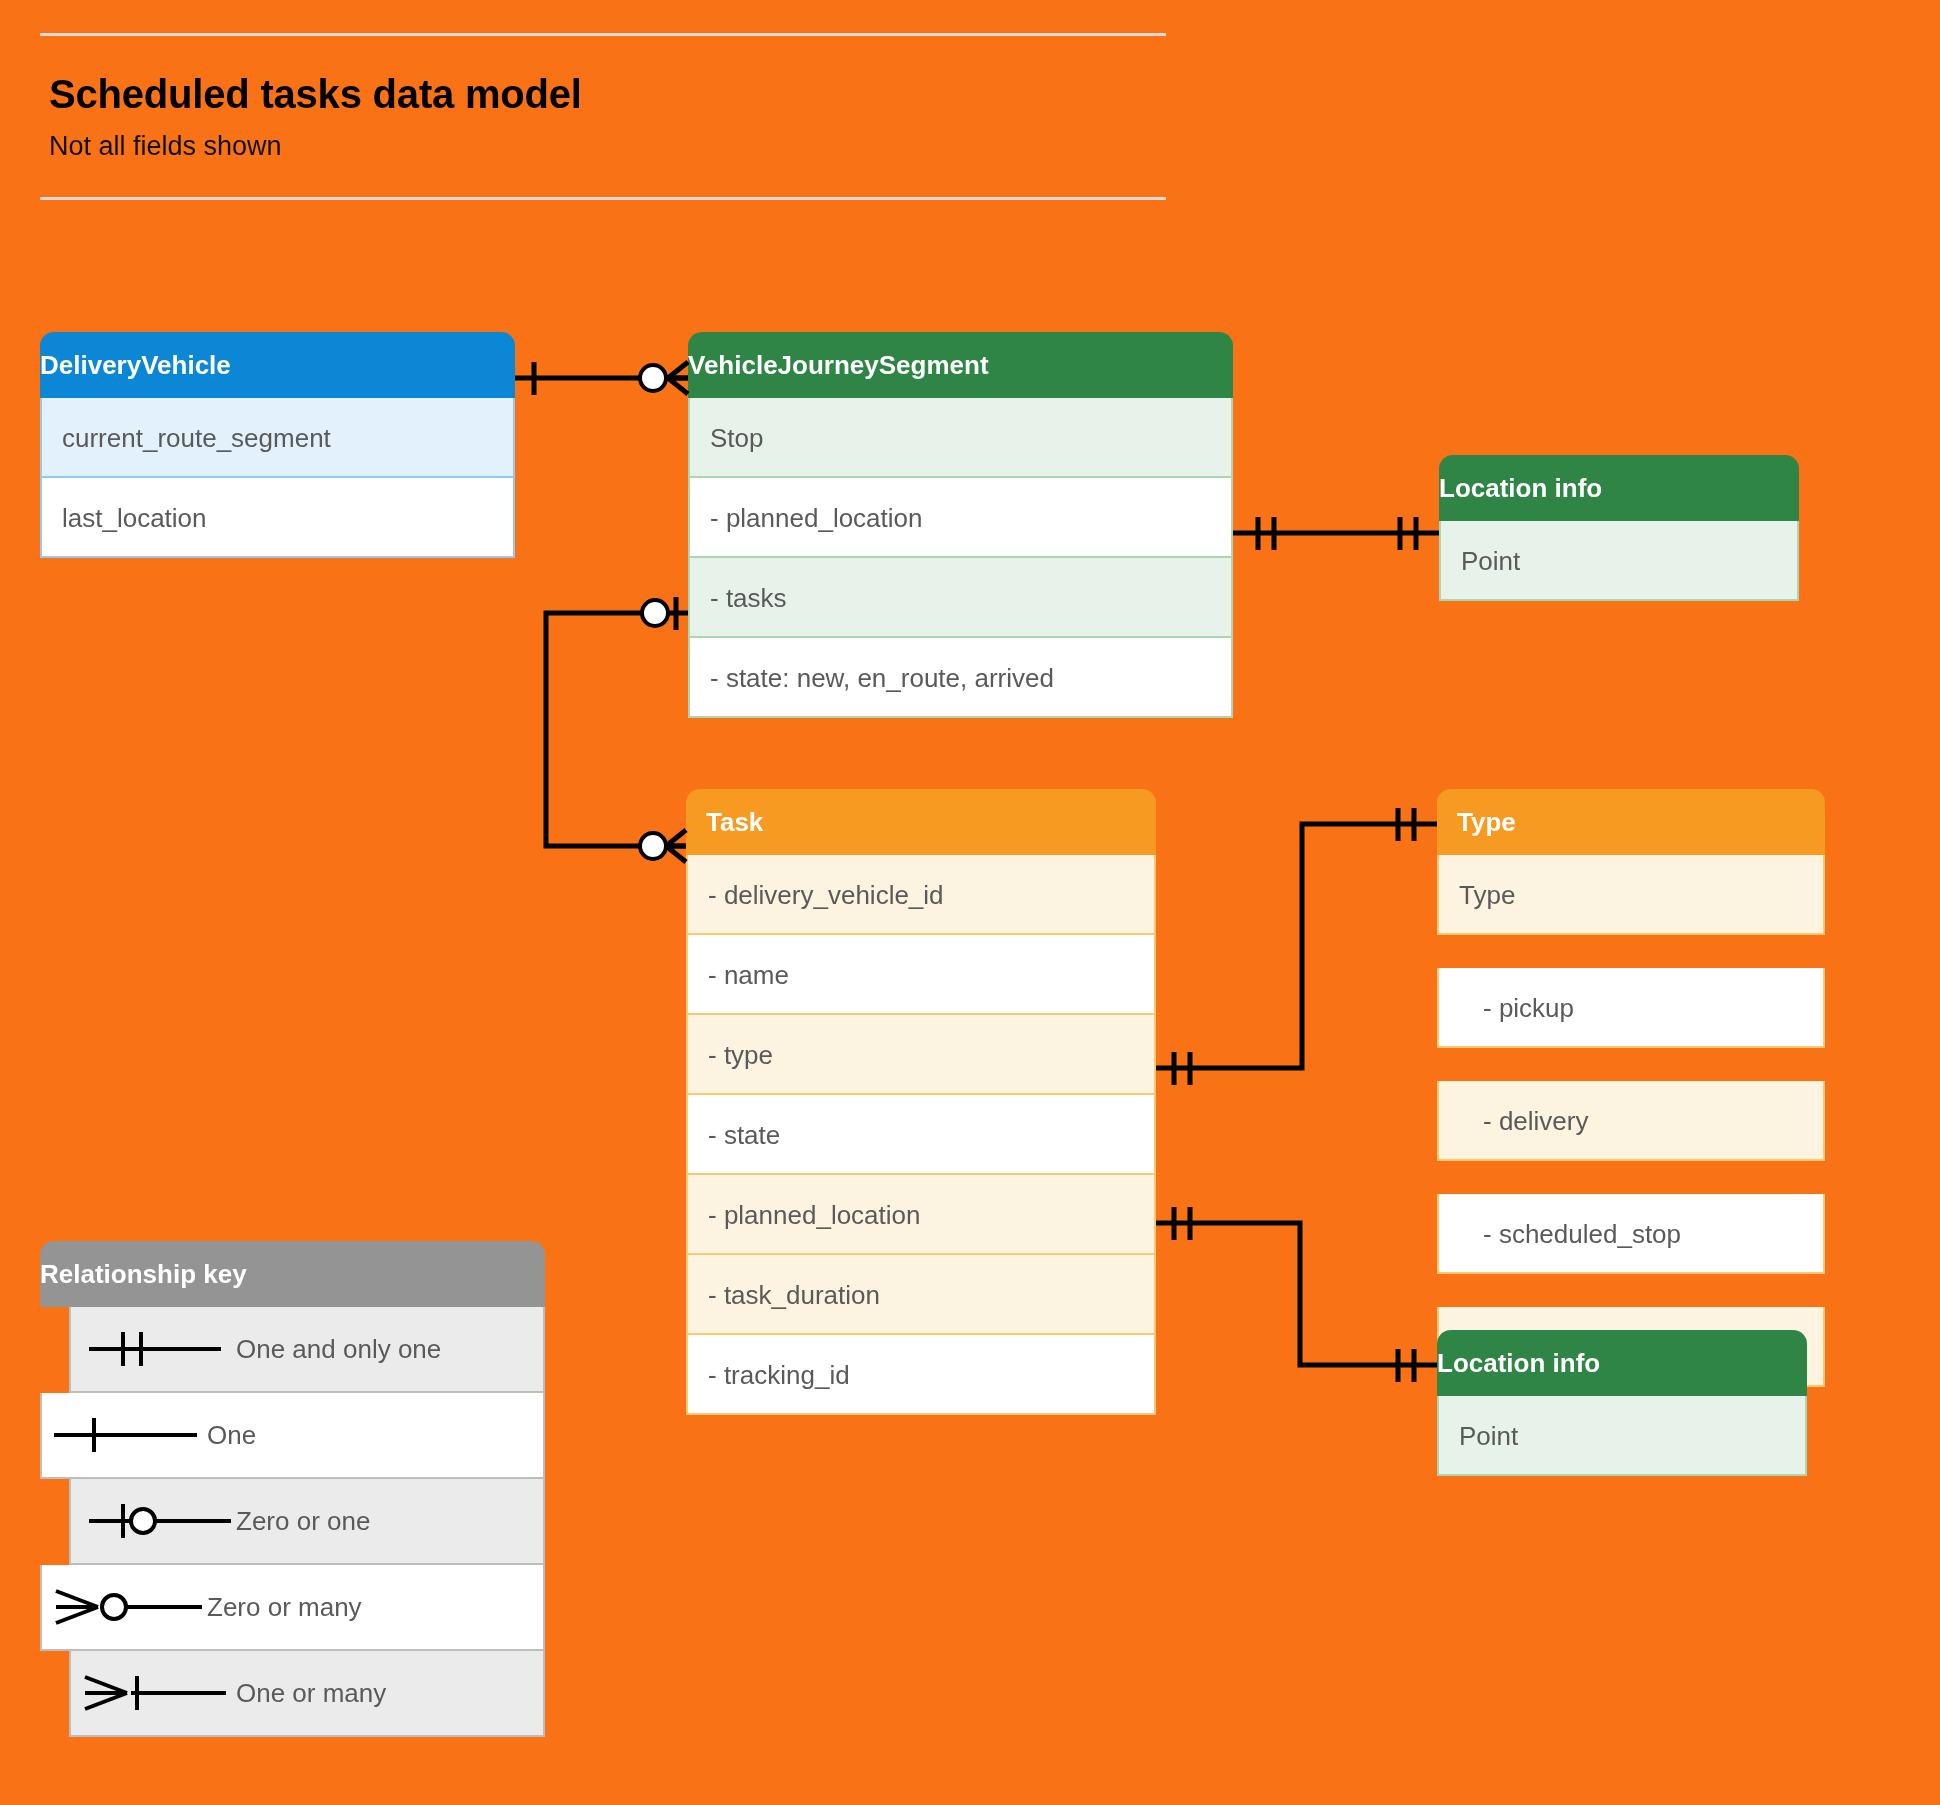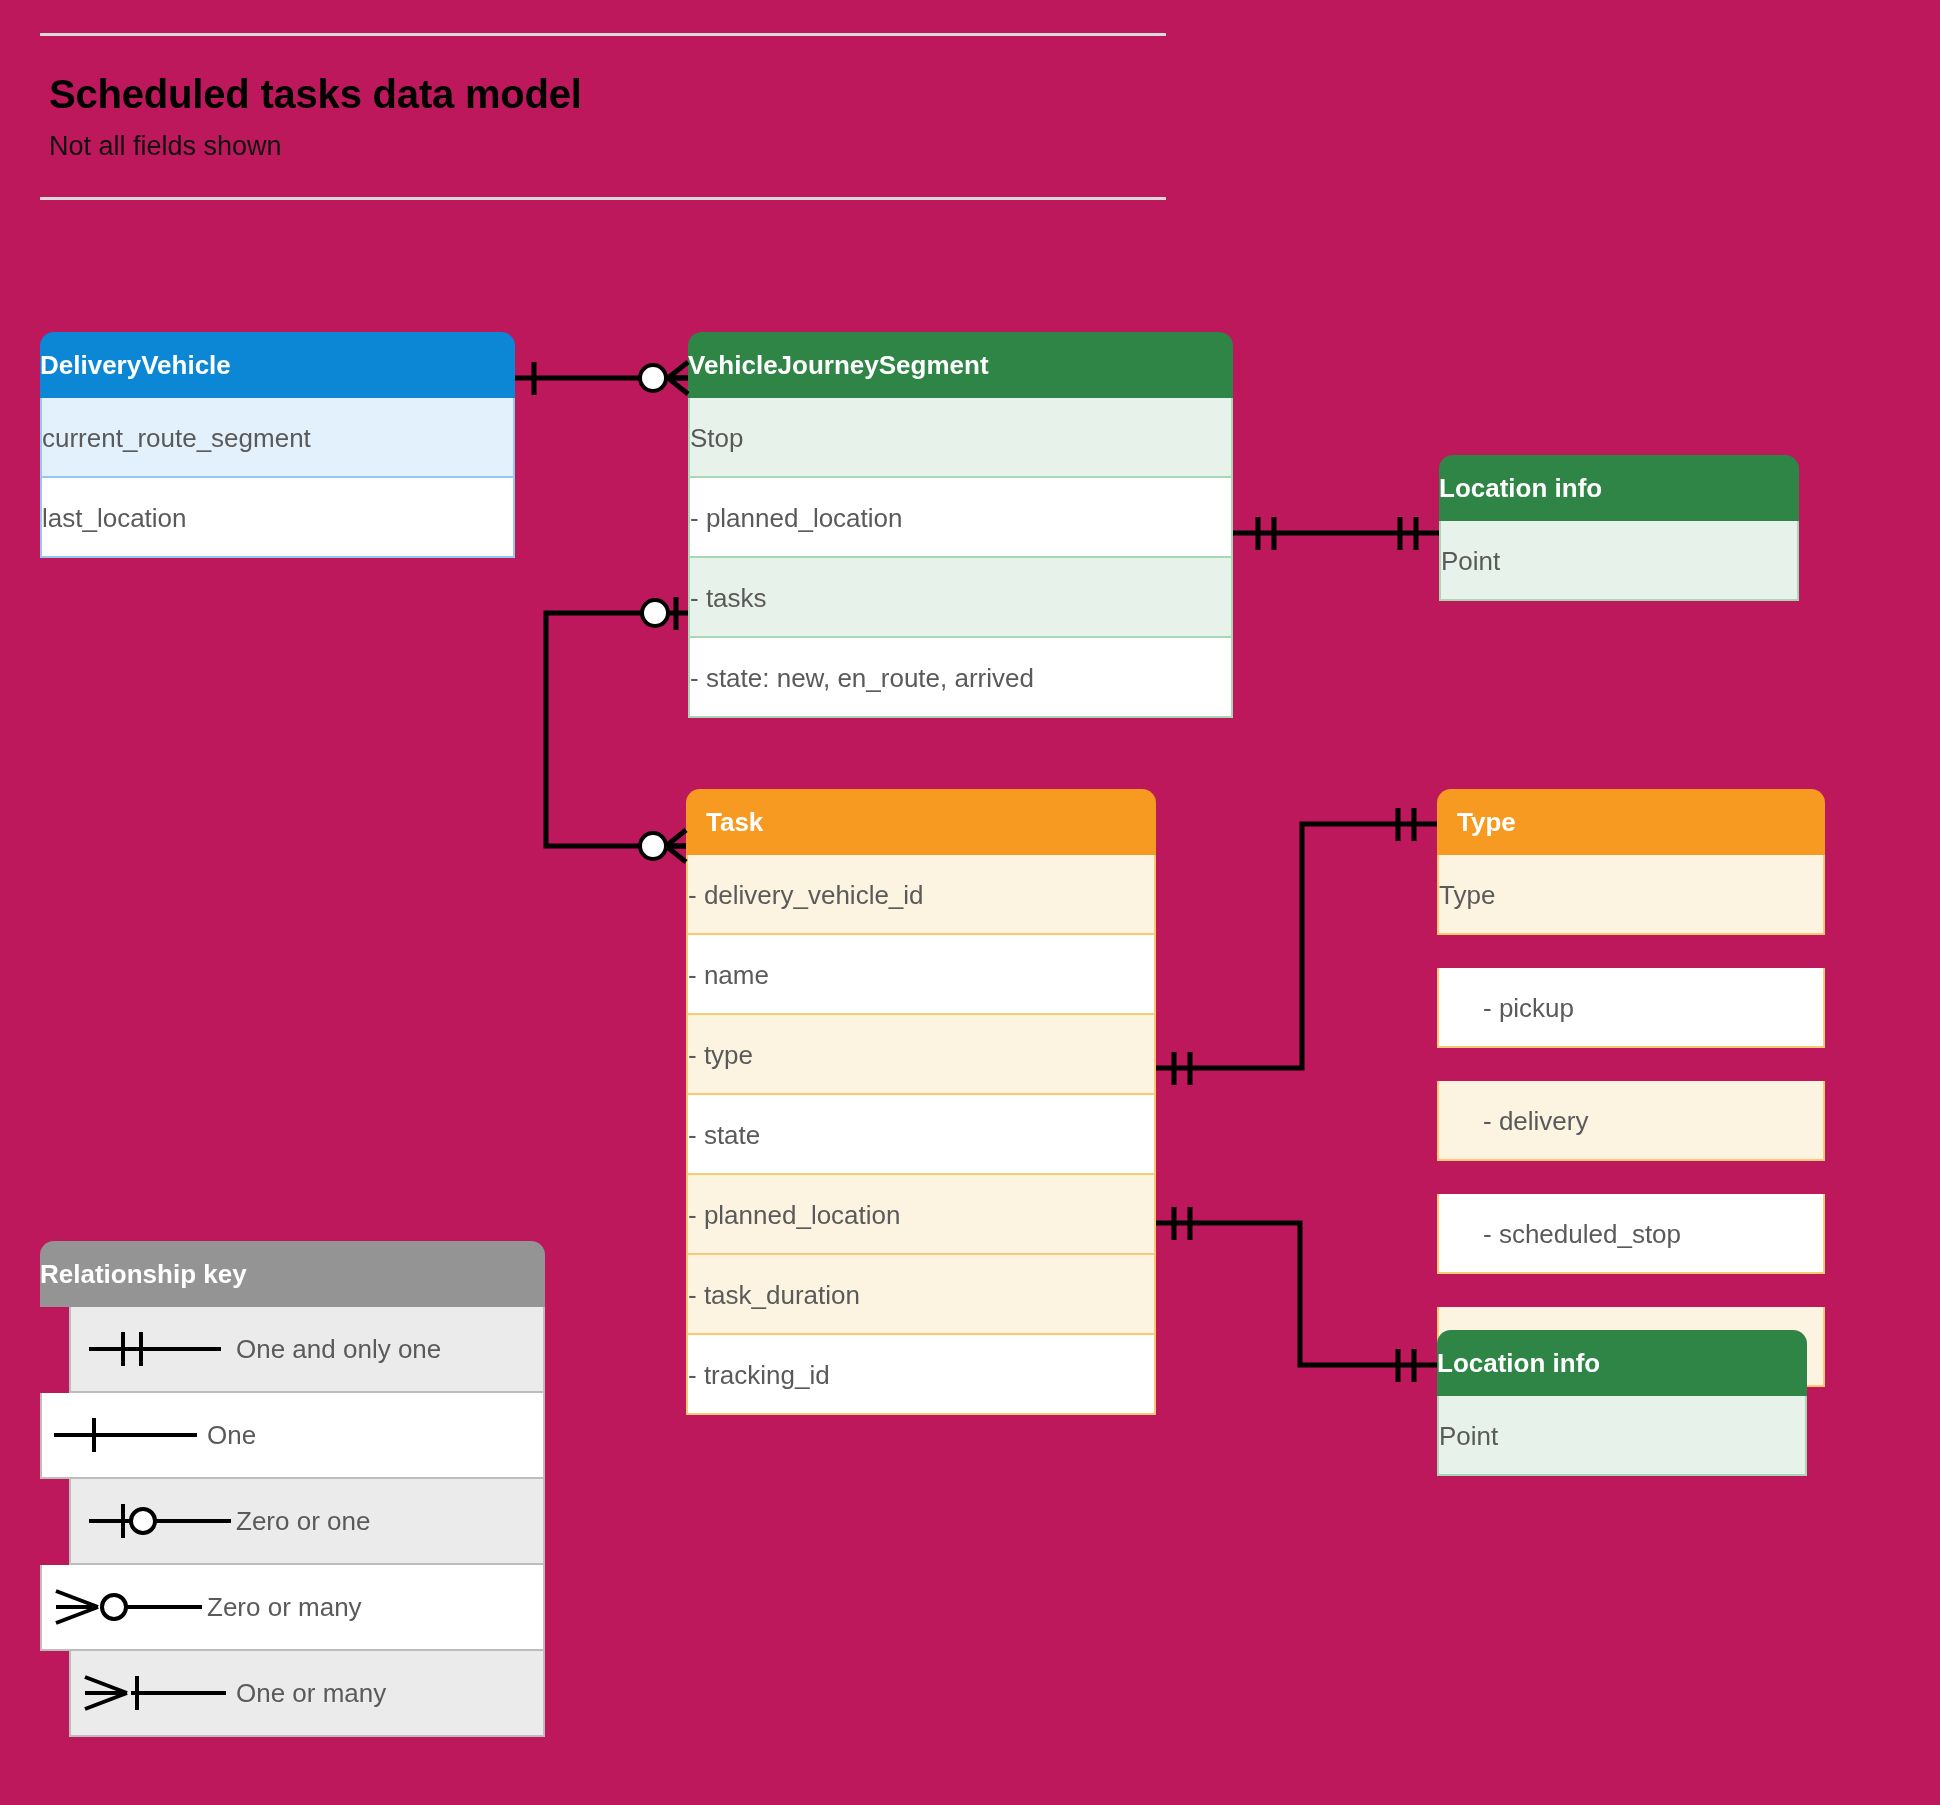--- a/index.html
+++ b/index.html
@@ -8,21 +8,21 @@
     background: #ffffff;
   }
   body {
     font-family: "Liberation Sans", sans-serif;
     -webkit-font-smoothing: antialiased;
   }
   #page {
     position: relative;
     width: 1940px;
     height: 1805px;
-    background: #be185d;
+    background: #f97316;
     overflow: hidden;
   }
 
   
   .hdr-rule {
     position: absolute;
     left: 40px;
     width: 1126px;
     height: 3px;
     background: #d9d9d9;
@@ -66,20 +66,21 @@
     border-radius: 14px 14px 0 0;
     white-space: nowrap;
     overflow: hidden;
   }
   .ent-row {
     box-sizing: border-box;
     height: 80px;
     line-height: 80px;
     font-size: 26px;
     color: #5a5a5a;
+    padding-left: 20px;
     white-space: nowrap;
     overflow: hidden;
     border-left-width: 2px;
     border-right-width: 2px;
     border-bottom-width: 2px;
     border-top-width: 0;
     border-style: solid;
   }
   .ent-row.indent { padding-left: 44px; margin-top: 33px; }
 

